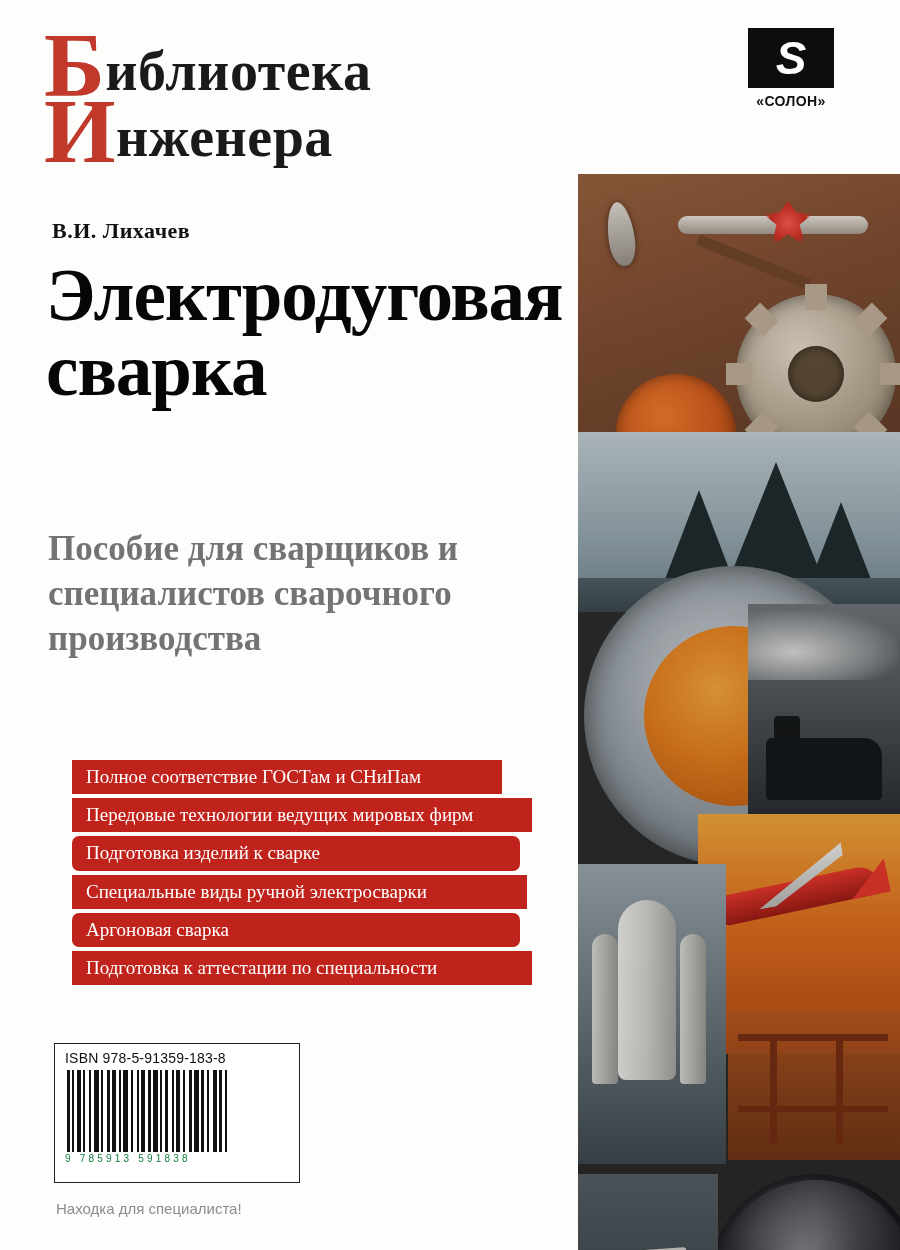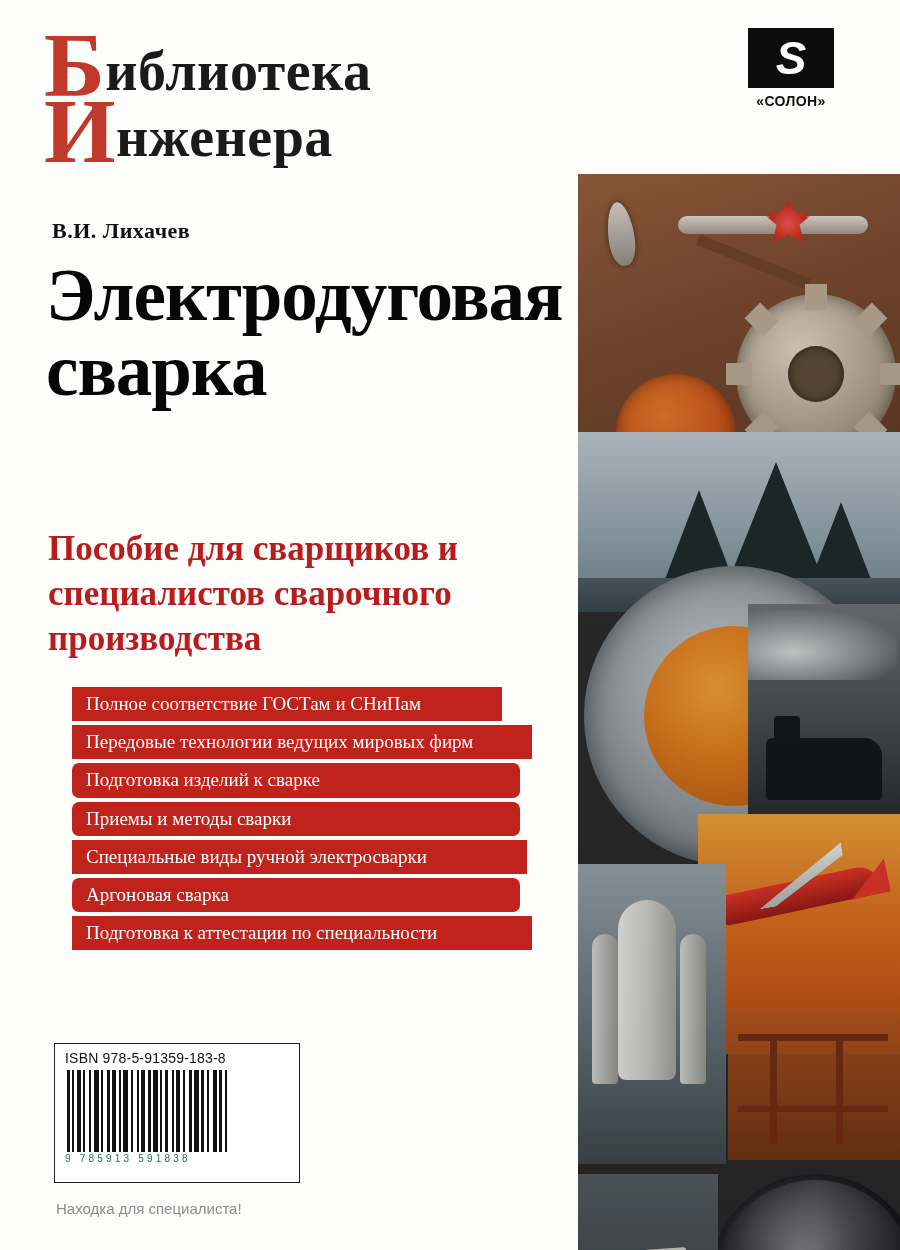--- a/index.html
+++ b/index.html
@@ -115,30 +115,30 @@
   .title .t2 { display: block; }
 
   
   .subtitle {
     position: absolute;
     left: 48px;
     top: 527px;
     width: 500px;
     font-family: "Liberation Serif", serif;
     font-weight: bold;
-    color: #b91c1c;
+    color: #737373;
     font-size: 35px;
     line-height: 1.28;
   }
 
   
   .features {
     position: absolute;
     left: 44px;
-    top: 687px;
+    top: 760px;
     width: 455px;
     padding-left: 28px;
   }
   .feature {
     background: #c0231b;
     color: #ffffff;
     font-family: "Liberation Serif", serif;
     font-size: 19px;
     line-height: 1.22;
     padding: 5px 10px 6px 14px;
@@ -485,21 +485,20 @@
     <span class="t1">Электродуговая</span>
     <span class="t2">сварка</span>
   </div>
 
   <div class="subtitle">Пособие для сварщиков и специалистов сварочного производства</div>
 
   <div class="features">
     <div class="feature w1">Полное соответствие ГОСТам и СНиПам</div>
     <div class="feature w2">Передовые технологии ведущих мировых фирм</div>
     <div class="feature w3">Подготовка изделий к сварке</div>
-    <div class="feature w3">Приемы и методы сварки</div>
     <div class="feature w4">Специальные виды ручной электросварки</div>
     <div class="feature w3">Аргоновая сварка</div>
     <div class="feature w2">Подготовка к аттестации по специальности</div>
   </div>
 
   <div class="isbn-box">
     <div class="isbn-text">ISBN 978-5-91359-183-8</div>
     <div class="barcode">
       <i style="width:3px"></i>
         <i style="width:2px;background:#fff"></i>

